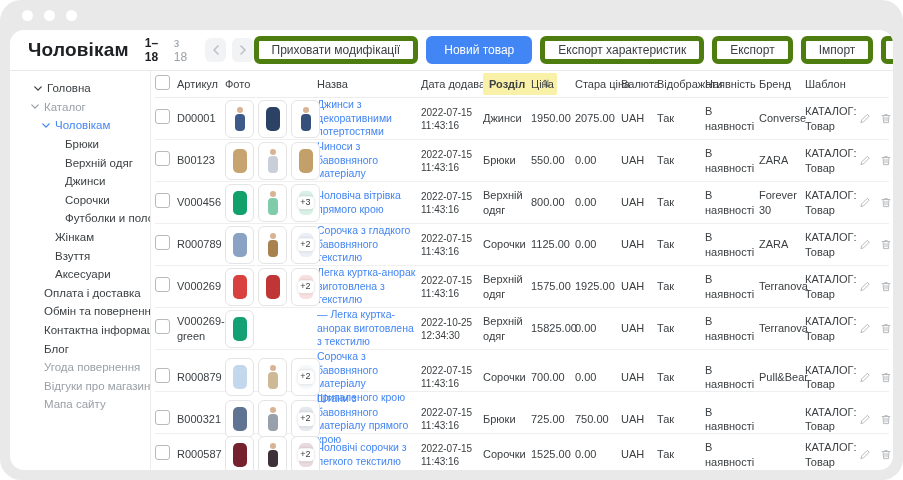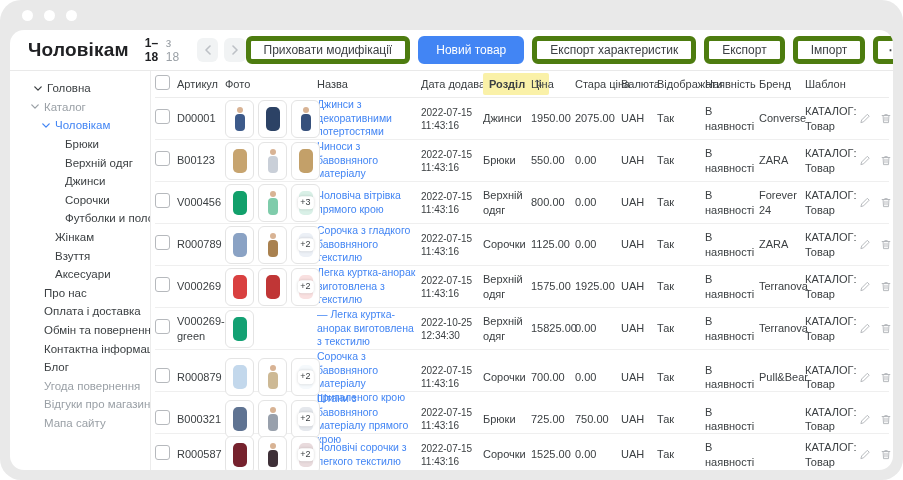--- a/index.html
+++ b/index.html
@@ -5,21 +5,21 @@
   html,body{margin:0;padding:0;background:#fff;font-family:"Liberation Sans",sans-serif;-webkit-font-smoothing:antialiased;}
   .window{position:relative;width:903px;height:480px;background:#e9e9e9;border-radius:21px;overflow:hidden;}
   .chrome{height:30px;display:flex;align-items:center;gap:11px;padding-left:22px;}
   .dot{width:11px;height:11px;border-radius:50%;background:#fff;}
   .card{position:absolute;left:10px;right:10px;top:30px;bottom:10px;background:#fff;border-radius:14px;overflow:hidden;display:flex;flex-direction:column;}
   
   .topbar{height:40px;flex:0 0 auto;display:flex;align-items:center;padding:0 12px 0 10px;border-bottom:1px solid #e9e9e9;}
   .page-title{font-size:19px;font-weight:bold;color:#202124;margin:0 16px 0 8px;letter-spacing:.2px;}
   .pagination{display:flex;align-items:center;}
   .pg-range{font-size:12px;font-weight:bold;color:#202124;}
-  .pg-of{font-size:12px;color:#9aa0a6;margin-left:0;margin-right:8px;}
+  .pg-of{font-size:12px;color:#9aa0a6;margin-left:8px;margin-right:8px;}
   .pg-btn{width:27px;height:24px;border:none;background:#f1f3f4;border-radius:6px;color:#bdc1c6;display:inline-flex;align-items:center;justify-content:center;margin-left:6px;cursor:pointer;padding:0;}
   .pg-btn svg{width:8px;height:10px;}
   .actions{margin-left:auto;display:flex;gap:8px;align-items:center;}
   .btn{height:28px;padding:0 13px;border:5px solid #4d7c0f;background:#fff;border-radius:6px;font-size:12px;color:#3c4043;font-family:inherit;cursor:pointer;white-space:nowrap;}
   .btn.primary{background:#4285f4;border-color:#4285f4;color:#fff;}
   .btn.more{padding:0 10px;font-weight:bold;letter-spacing:1px;}
   
   .page-body{flex:1;display:flex;min-height:0;}
   .sidebar{width:140px;flex:0 0 auto;border-right:1px solid #ececec;padding-top:8px;overflow:hidden;}
   .side-item{display:flex;align-items:center;height:18.6px;font-size:11.5px;color:#3c4043;cursor:pointer;white-space:nowrap;}
@@ -29,21 +29,21 @@
   .side-item.lvl-1{padding-left:34px;}
   .side-item.lvl-2{padding-left:45px;}
   .side-item.lvl-3{padding-left:55px;}
   .chev{width:13px;margin-left:-13px;display:inline-flex;align-items:center;}
   .chev svg{width:8px;height:5px;}
   
   .table{flex:1;padding:0 4px 0 4px;overflow:hidden;}
   .trow{display:grid;grid-template-columns:22px 48px 92px 104px 62px 48px 44px 46px 36px 48px 54px 46px 54px 30px;align-items:center;}
   .thead{height:26px;border-bottom:1px solid #ececec;}
   .hcell{font-size:10px;color:#9aa0a6;white-space:nowrap;overflow:visible;}
-  .hl{background:#faf1a8;color:#3c4043;font-weight:bold;padding:4px 6px;border-radius:2px;display:inline-flex;align-items:center;gap:9px;}
+  .hl{background:#faf1a8;color:#3c4043;font-weight:bold;padding:4px 6px;border-radius:2px;display:inline-flex;align-items:center;gap:17px;}
   .sort-glyph{font-size:10px;color:#5f6368;font-weight:normal;}
   .drow{height:41px;border-bottom:1px solid #efefef;}
   .cell{font-size:11px;color:#3c4043;line-height:1.3;padding-right:5px;}
   .checkbox{display:inline-block;width:13px;height:13px;border:1.5px solid #b6b9bd;border-radius:3px;background:#fff;cursor:pointer;}
   .photos{display:flex;align-items:center;}
   .thumb{width:27px;height:36px;border:1px solid #e4e4e4;border-radius:6px;background:#fff;display:inline-flex;align-items:center;justify-content:center;position:relative;margin-right:4px;flex:0 0 auto;cursor:pointer;}
   .garment{width:14px;height:24px;border-radius:5px;}
   .person{display:flex;flex-direction:column;align-items:center;gap:1px;}
   .person-head{width:6px;height:6px;border-radius:50%;background:#d8b394;}
   .person-body{width:10px;height:17px;border-radius:4px;}
@@ -134,23 +134,20 @@
           <div class="side-item lvl-2 v-dark">
             <span>Жінкам</span>
           </div>
           <div class="side-item lvl-2 v-dark">
             <span>Взуття</span>
           </div>
           <div class="side-item lvl-2 v-dark">
             <span>Аксесуари</span>
           </div>
           <div class="side-item lvl-1 v-dark">
-            <span>Про нас</span>
-          </div>
-          <div class="side-item lvl-1 v-dark">
             <span>Оплата і доставка</span>
           </div>
           <div class="side-item lvl-1 v-dark">
             <span>Обмін та повернення</span>
           </div>
           <div class="side-item lvl-1 v-dark">
             <span>Контактна інформація</span>
           </div>
           <div class="side-item lvl-1 v-dark">
             <span>Блог</span>
@@ -300,21 +297,21 @@
     <div class="cell date">
       <span class="d">2022-07-15</span>
       <span class="t">11:43:16</span>
     </div>
     <div class="cell">Верхній одяг</div>
     <div class="cell">800.00</div>
     <div class="cell">0.00</div>
     <div class="cell">UAH</div>
     <div class="cell">Так</div>
     <div class="cell">В наявності</div>
-    <div class="cell">Forever 24</div>
+    <div class="cell">Forever 30</div>
     <div class="cell">КАТАЛОГ: Товар</div>
     <div class="cell act-icons">
       <span class="icon">
         <svg viewBox="0 0 14 14">
                     <path d="M2.2 11.8l.9-3.1 6.6-6.6 2.2 2.2-6.6 6.6-3.1.9z" fill="none" stroke="currentColor" stroke-width="1.1" stroke-linejoin="round"></path>
                   </svg>
       </span>
       <span class="icon">
         <svg viewBox="0 0 14 14">
                     <path d="M2.5 3.5h9M5.5 3.5v-1h3v1M3.6 3.5l.5 8.3h5.8l.5-8.3M5.8 5.5v4.3M8.2 5.5v4.3" fill="none" stroke="currentColor" stroke-width="1.1" stroke-linecap="round" stroke-linejoin="round"></path>

